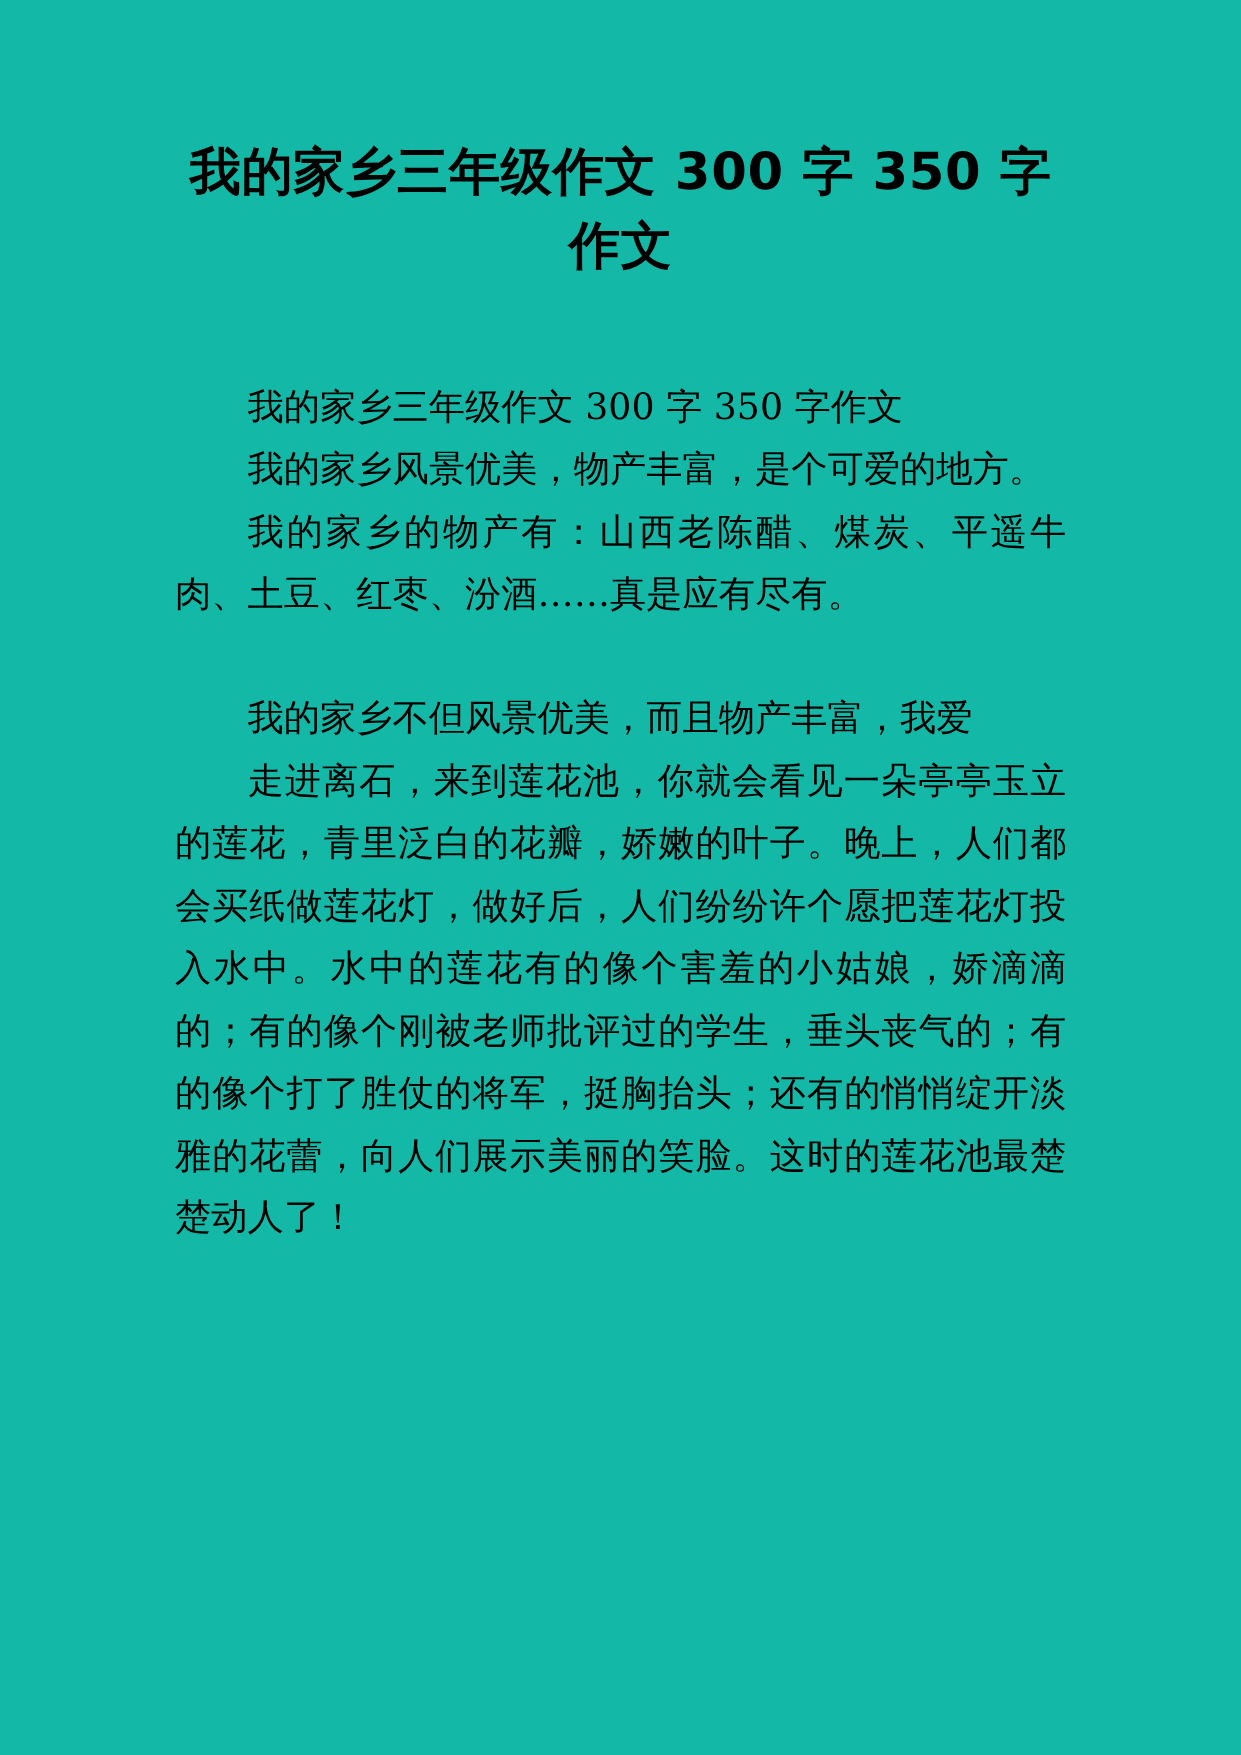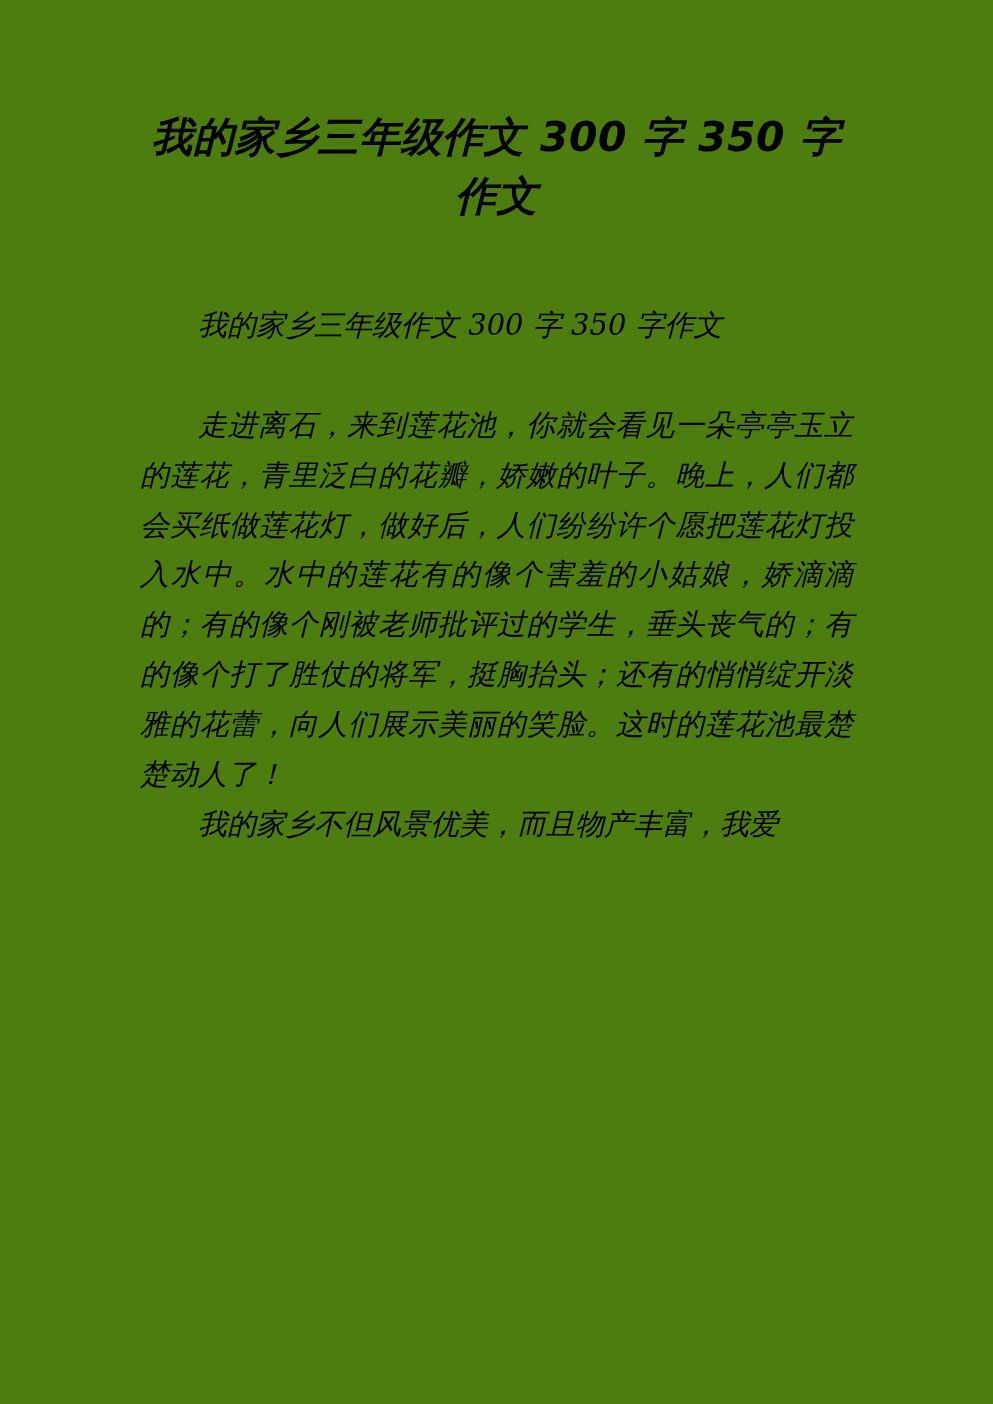--- a/index.html
+++ b/index.html
@@ -11,24 +11,23 @@
     width: 993px;
     height: 1404px;
     font-family: "DejaVu Serif", "Liberation Serif", serif;
     color: #000000;
     overflow: hidden;
   }
   .page {
     position: relative;
     width: 993px;
     height: 1404px;
-    background: #4d7c0f;
+    background: #14b8a6;
     box-sizing: border-box;
     padding: 0 140px;
-    font-style: italic;
   }
   .doc-title {
     margin: 0;
     padding-top: 108px;
     font-family: "DejaVu Sans", "Liberation Sans", sans-serif;
     font-weight: bold;
     font-size: 41px;
     line-height: 1.45;
     text-align: center;
     letter-spacing: 0.5px;
@@ -53,18 +52,20 @@
 </style>
 </head>
 <body>
 
 <div class="page">
 
   <h1 class="doc-title">我的家乡三年级作文 300 字 350 字作文</h1>
 
   <div class="body-block">
     <p class="para">我的家乡三年级作文 300 字 350 字作文</p>
+    <p class="para">我的家乡风景优美，物产丰富，是个可爱的地方。</p>
+    <p class="para">我的家乡的物产有：山西老陈醋、煤炭、平遥牛肉、土豆、红枣、汾酒……真是应有尽有。</p>
     <div class="spacer"></div>
+    <p class="para">我的家乡不但风景优美，而且物产丰富，我爱</p>
     <p class="para">走进离石，来到莲花池，你就会看见一朵亭亭玉立的莲花，青里泛白的花瓣，娇嫩的叶子。晚上，人们都会买纸做莲花灯，做好后，人们纷纷许个愿把莲花灯投入水中。水中的莲花有的像个害羞的小姑娘，娇滴滴的；有的像个刚被老师批评过的学生，垂头丧气的；有的像个打了胜仗的将军，挺胸抬头；还有的悄悄绽开淡雅的花蕾，向人们展示美丽的笑脸。这时的莲花池最楚楚动人了！</p>
-    <p class="para">我的家乡不但风景优美，而且物产丰富，我爱</p>
   </div>
 
 </div>
 
 </body></html>

